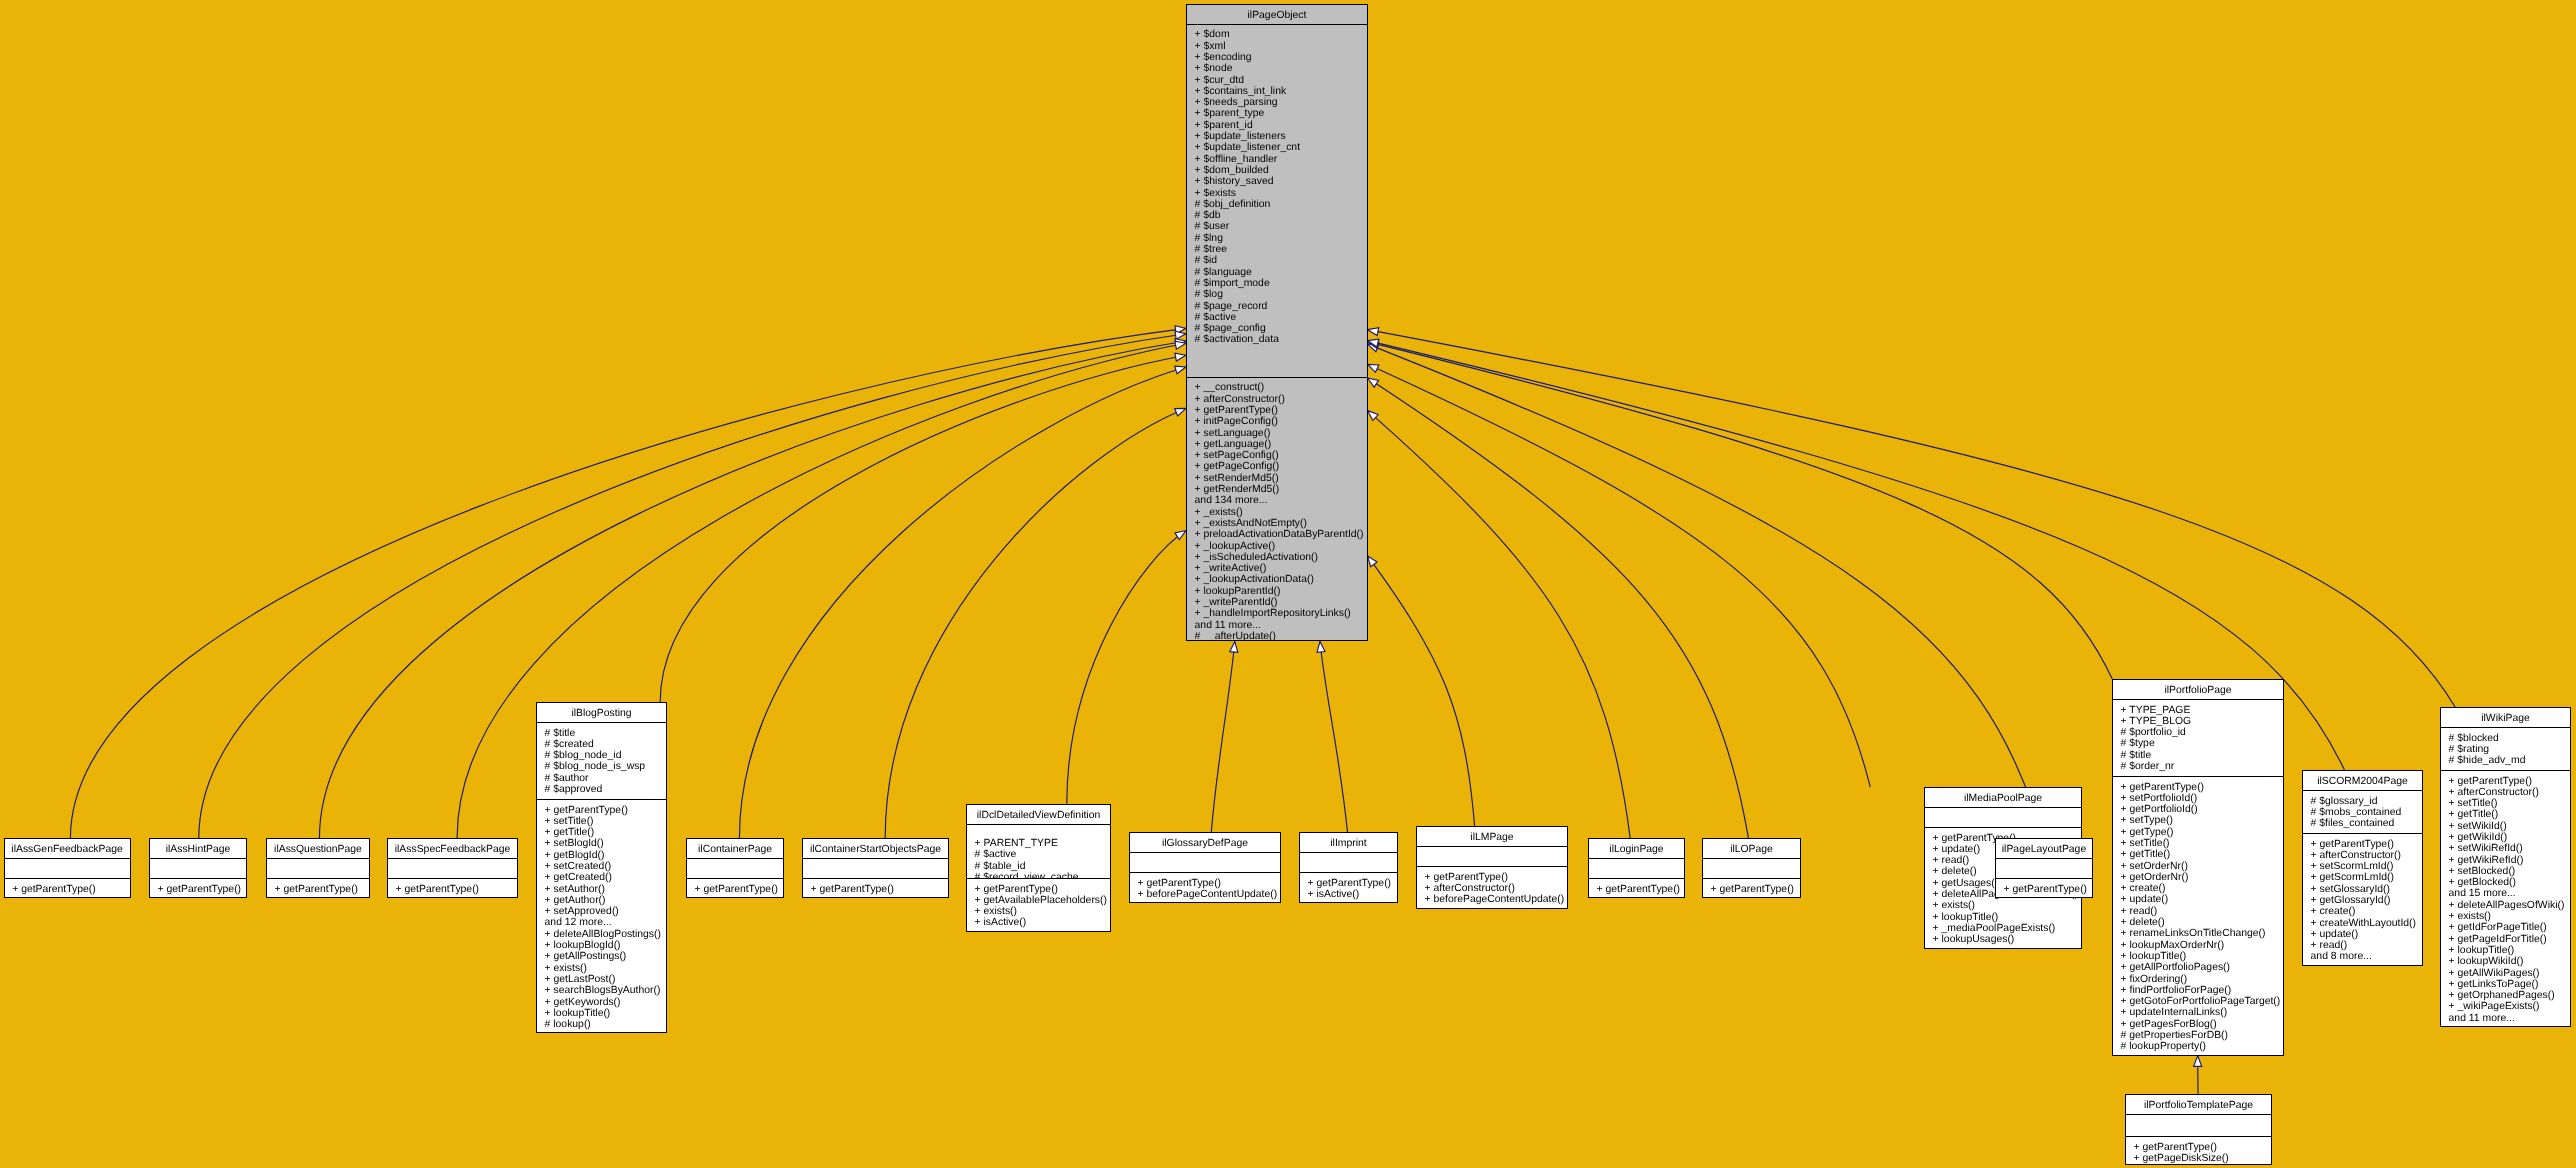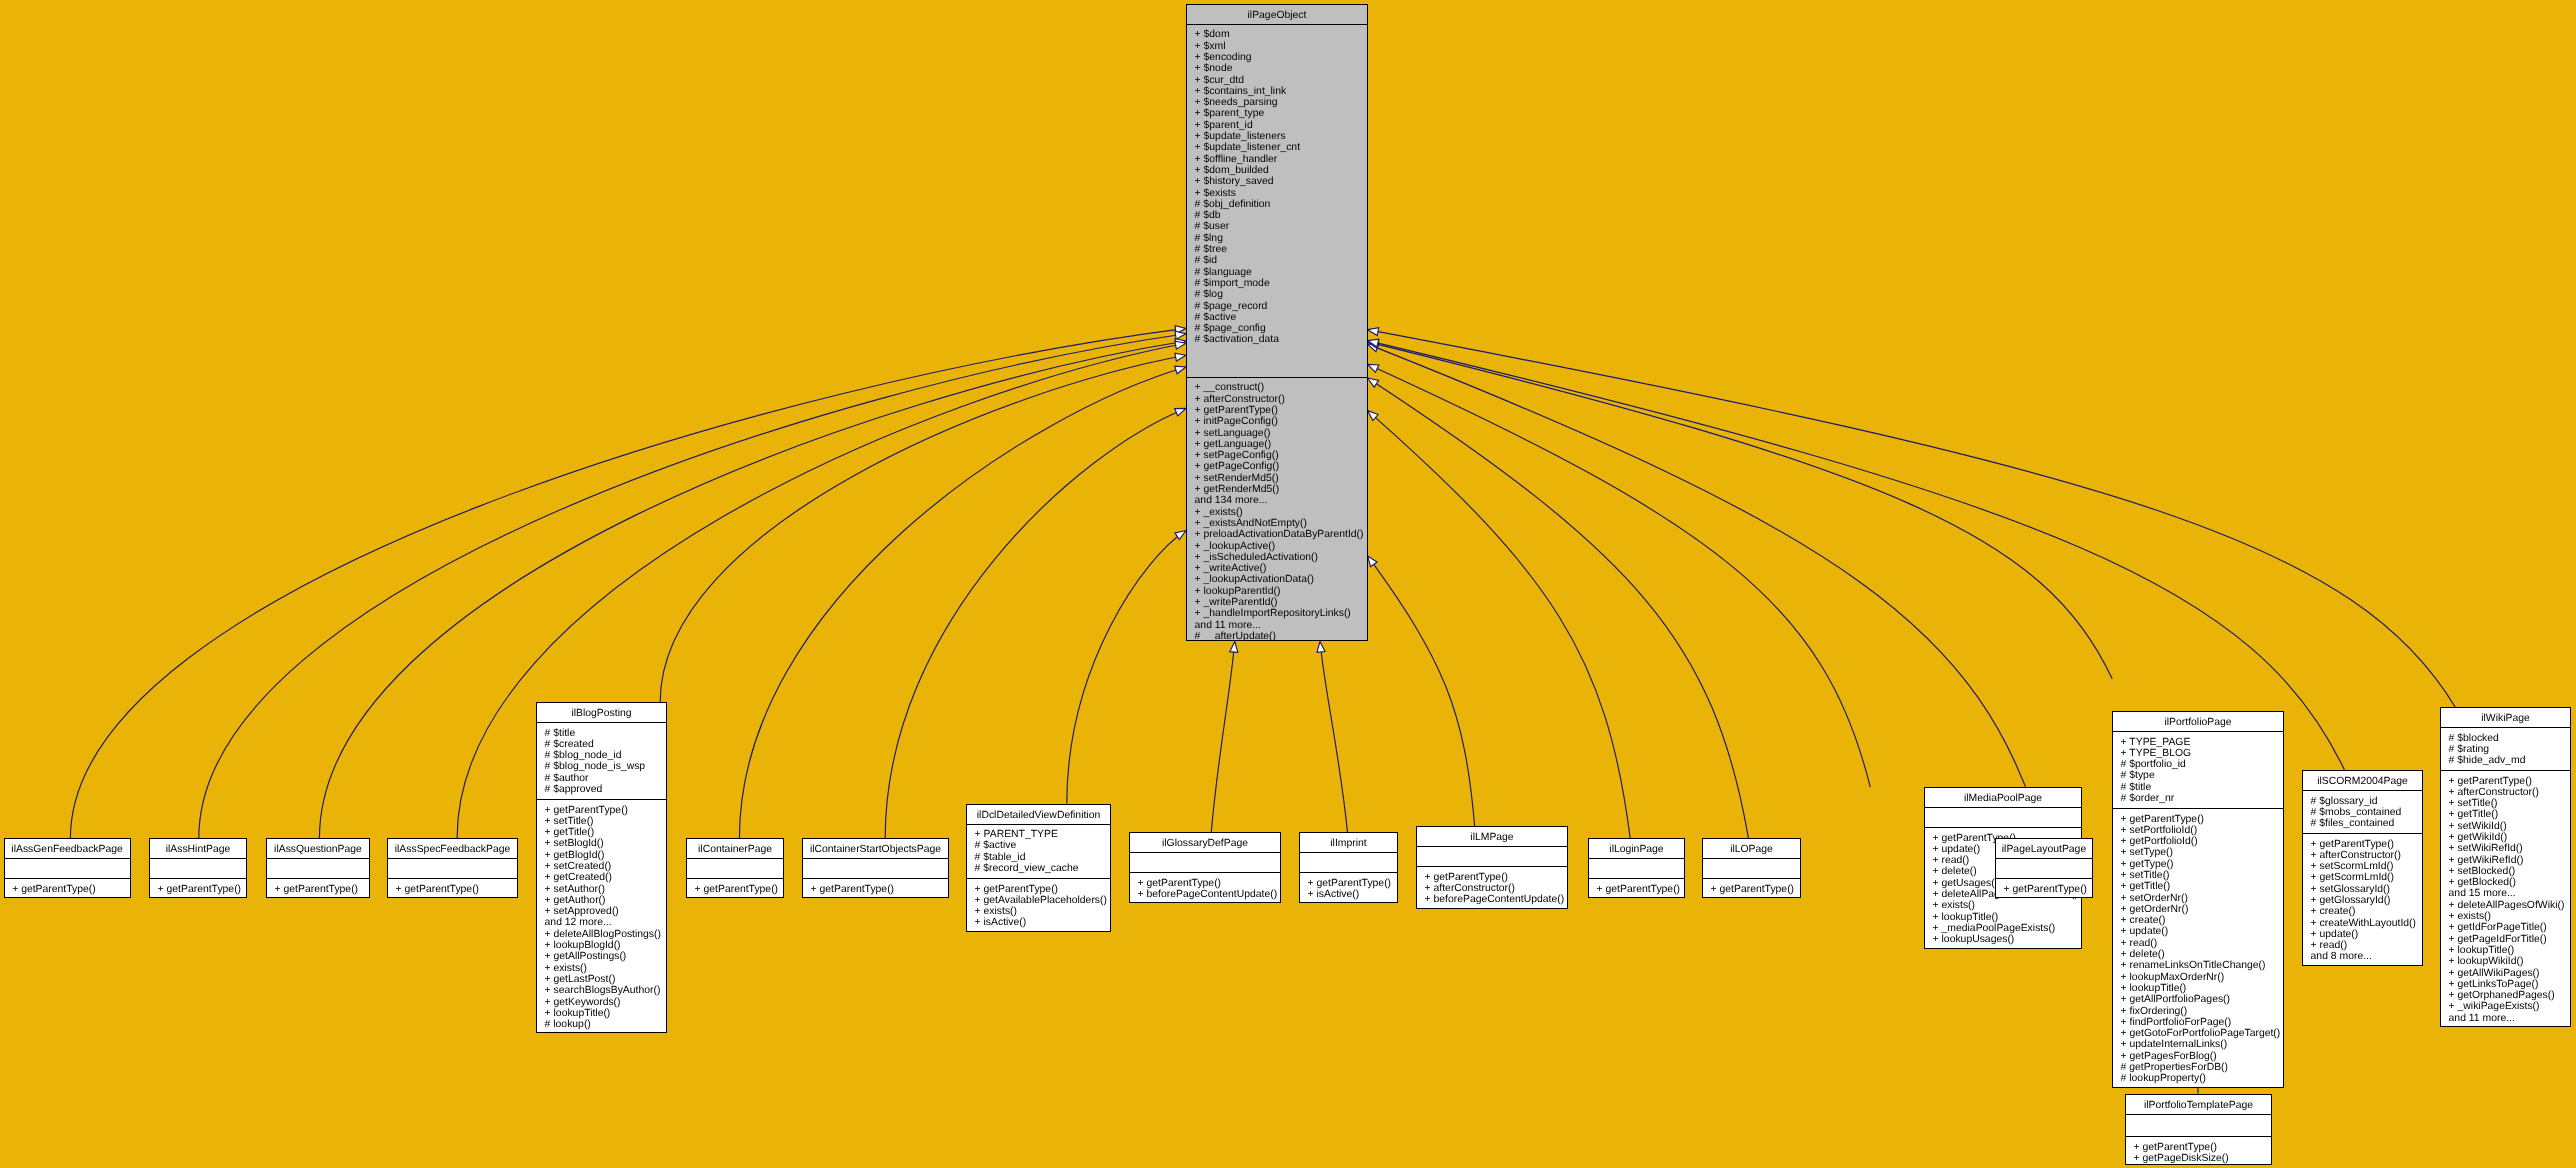--- a/index.html
+++ b/index.html
@@ -249,21 +249,21 @@
       </div>
       <div class="uml-row uml-body uml-sep" style="height: 20px; padding-top: 4.5px;"></div>
       <div class="uml-row uml-body uml-sep" style="height: 19px; padding-top: 4.5px;">
         <div class="uml-line">+ getParentType()</div>
       </div>
     </div>
     <div class="uml-node" style="left: 966px; top: 804px; width: 145px; height: 128px;">
       <div class="uml-row uml-title" style="height: 19px; padding-top: 5px;">
         <div class="uml-line">ilDclDetailedViewDefinition</div>
       </div>
-      <div class="uml-row uml-body uml-sep" style="height: 54px; padding-top: 4px;">
+      <div class="uml-row uml-body uml-sep" style="height: 54px; padding-top: 13px;">
         <div class="uml-line">+ PARENT_TYPE</div>
         <div class="uml-line"># $active</div>
         <div class="uml-line"># $table_id</div>
         <div class="uml-line"># $record_view_cache</div>
       </div>
       <div class="uml-row uml-body uml-sep" style="height: 53px; padding-top: 4.5px;">
         <div class="uml-line">+ getParentType()</div>
         <div class="uml-line">+ getAvailablePlaceholders()</div>
         <div class="uml-line">+ exists()</div>
         <div class="uml-line">+ isActive()</div>
@@ -338,21 +338,21 @@
     </div>
     <div class="uml-node" style="left: 1995px; top: 838px; width: 98px; height: 60px;">
       <div class="uml-row uml-title" style="height: 19px; padding-top: 5px;">
         <div class="uml-line">ilPageLayoutPage</div>
       </div>
       <div class="uml-row uml-body uml-sep" style="height: 20px; padding-top: 4.5px;"></div>
       <div class="uml-row uml-body uml-sep" style="height: 19px; padding-top: 4.5px;">
         <div class="uml-line">+ getParentType()</div>
       </div>
     </div>
-    <div class="uml-node" style="left: 2112px; top: 679px; width: 172px; height: 377px; margin-top: 32px;">
+    <div class="uml-node" style="left: 2112px; top: 679px; width: 172px; height: 377px;">
       <div class="uml-row uml-title" style="height: 19px; padding-top: 5px;">
         <div class="uml-line">ilPortfolioPage</div>
       </div>
       <div class="uml-row uml-body uml-sep" style="height: 77px; padding-top: 4.5px;">
         <div class="uml-line">+ TYPE_PAGE</div>
         <div class="uml-line">+ TYPE_BLOG</div>
         <div class="uml-line"># $portfolio_id</div>
         <div class="uml-line"># $type</div>
         <div class="uml-line"># $title</div>
         <div class="uml-line"># $order_nr</div>

